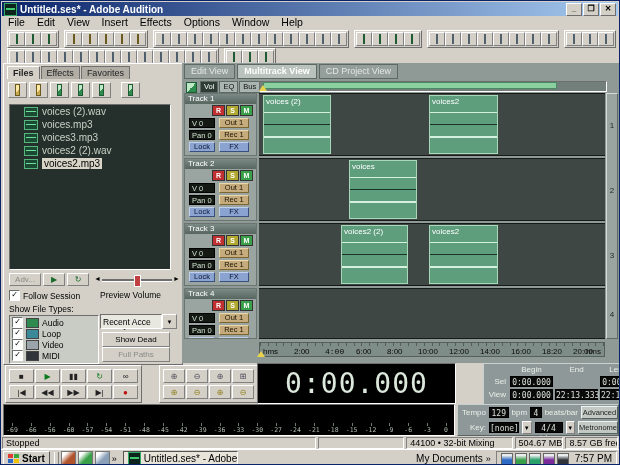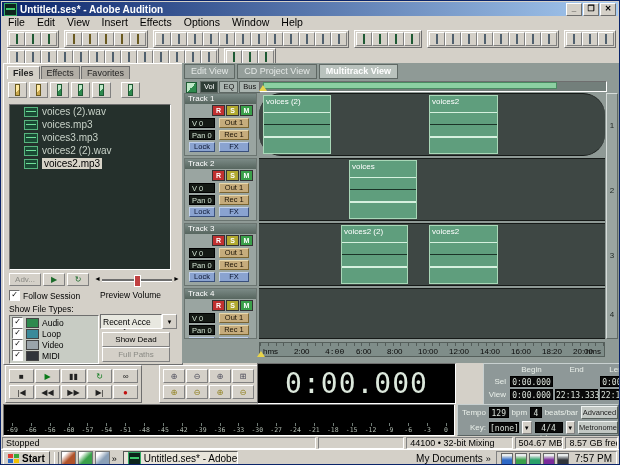--- a/index.html
+++ b/index.html
@@ -420,22 +420,22 @@
       <span class="droparrow">▼</span>
     </div>
     <div class="abs smallbtn" style="left:98px;top:268px;width:66px;height:13px;">Show Dead</div>
     <div class="abs smallbtn" style="left:98px;top:283px;width:66px;height:13px;color:#8a8a84;">Full Paths</div>
   </div>
 
   <div class="abs work-bg"></div>
 
   <div class="abs" style="left:183px;top:63px;display:flex;" id="viewTabs">
       <span class="vtab">Edit View</span>
+      <span class="vtab active">Multitrack View</span>
       <span class="vtab">CD Project View</span>
-      <span class="vtab active">Multitrack View</span>
     </div>
 
   <div class="abs" style="left:185px;top:80px;display:flex;gap:1px;align-items:center;" id="mixTabs">
       <span class="glyph tone-green" style="width: 9px; height: 9px; margin-right: 2px;"></span>
       <span class="mixtab active">Vol</span>
       <span class="mixtab">EQ</span>
       <span class="mixtab">Bus</span>
     </div>
   <div class="abs inset" style="left:258px;top:80px;width:346px;height:9px;background:#737f7b;">
     <div style="position:absolute;left:3px;top:0;width:294px;height:7px;background:#8cd0a2;border:1px solid #4a8a62;box-sizing:border-box;"></div>
@@ -456,21 +456,21 @@
         </div>
         <div class="flex" style="gap: 4px; padding: 2px 0px 0px 4px;">
           <span class="fld" style="width: 26px;">Pan 0</span>
           <span class="outbtn" style="width: 30px;">Rec 1</span>
         </div>
         <div class="flex" style="gap: 4px; padding: 2px 0px 0px 4px;">
           <span class="bluebtn" style="width: 26px;">Lock</span>
           <span class="bluebtn" style="width: 30px;">FX</span>
         </div>
       </div>
-      <div class="abs lane" style="top: 92px; height: 63px; border-radius: 22px;">
+      <div class="abs lane" style="top: 92px; height: 63px;">
         <div class="clip" style="left: 4px; width: 68px;">
           <div class="clabel">voices (2)</div>
         </div>
         <div class="clip" style="left: 170px; width: 69px;">
           <div class="clabel">voices2</div>
         </div>
       </div>
       <div class="abs track-ctl" style="top: 157px; height: 63px;">
         <div class="tc-header">Track 2</div>
         <div class="flex" style="justify-content: flex-end; padding: 1px 3px 0px 0px;">

